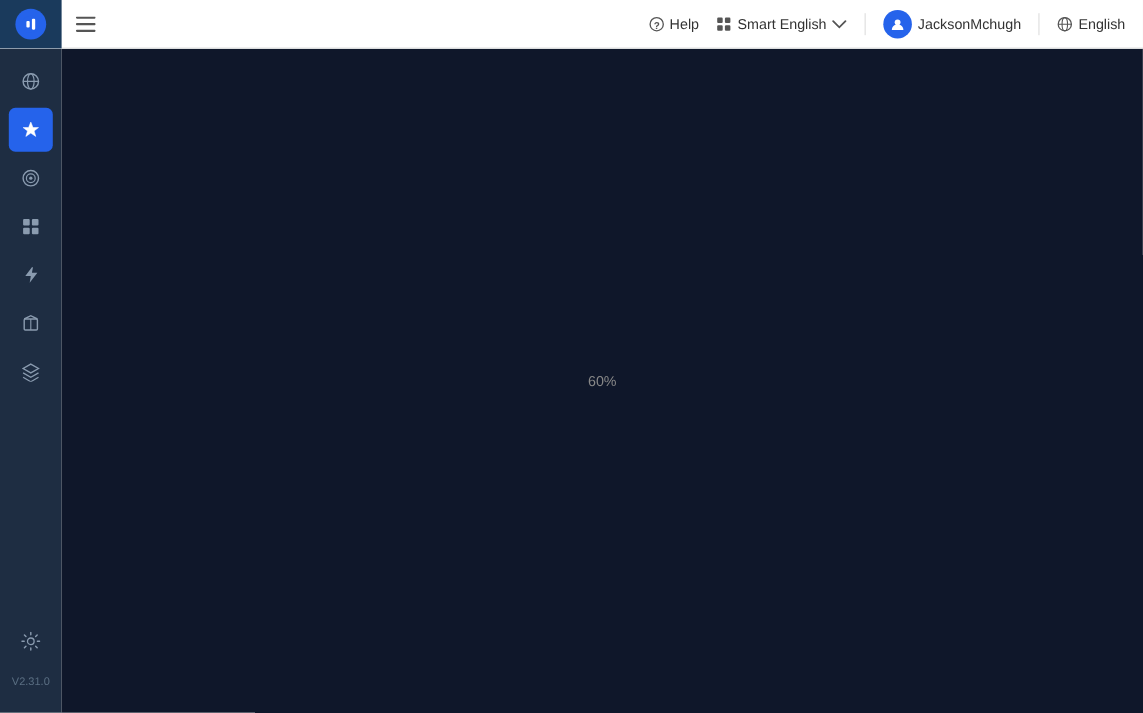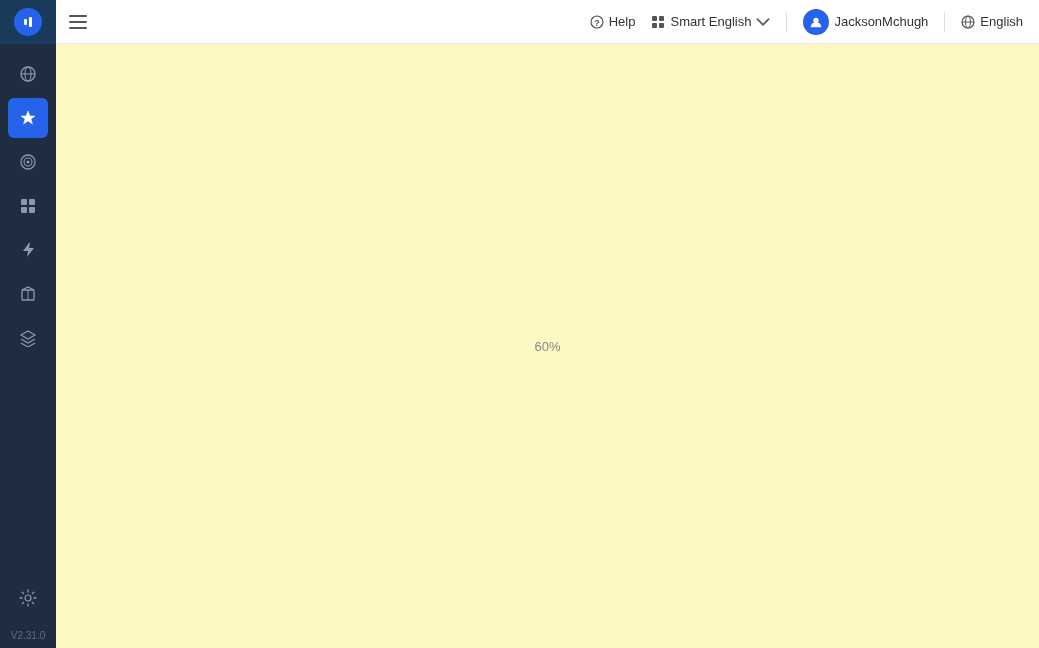--- a/index.html
+++ b/index.html
@@ -117,36 +117,36 @@
       color: #8a9baf;
       font-size: 16px;
       position: relative;
     }
     .sidebar-item.active {
       background: #2563eb;
       color: #fff;
     }
     .sidebar-bottom {
       margin-top: auto;
-      padding-bottom: 7px;
+      padding-bottom: 22px;
       display: flex;
       flex-direction: column;
       align-items: center;
       gap: 4px;
     }
     .version-label {
       color: #5a6e82;
       font-size: 10px;
       margin-top: 4px;
     }
 
     
     .content-area {
       flex: 1;
-      background: #fef9c3;
+      background: #0f172a;
       display: flex;
       align-items: center;
       justify-content: center;
       position: relative;
     }
 
     .loading-text {
       font-size: 13px;
       color: #888;
     }

